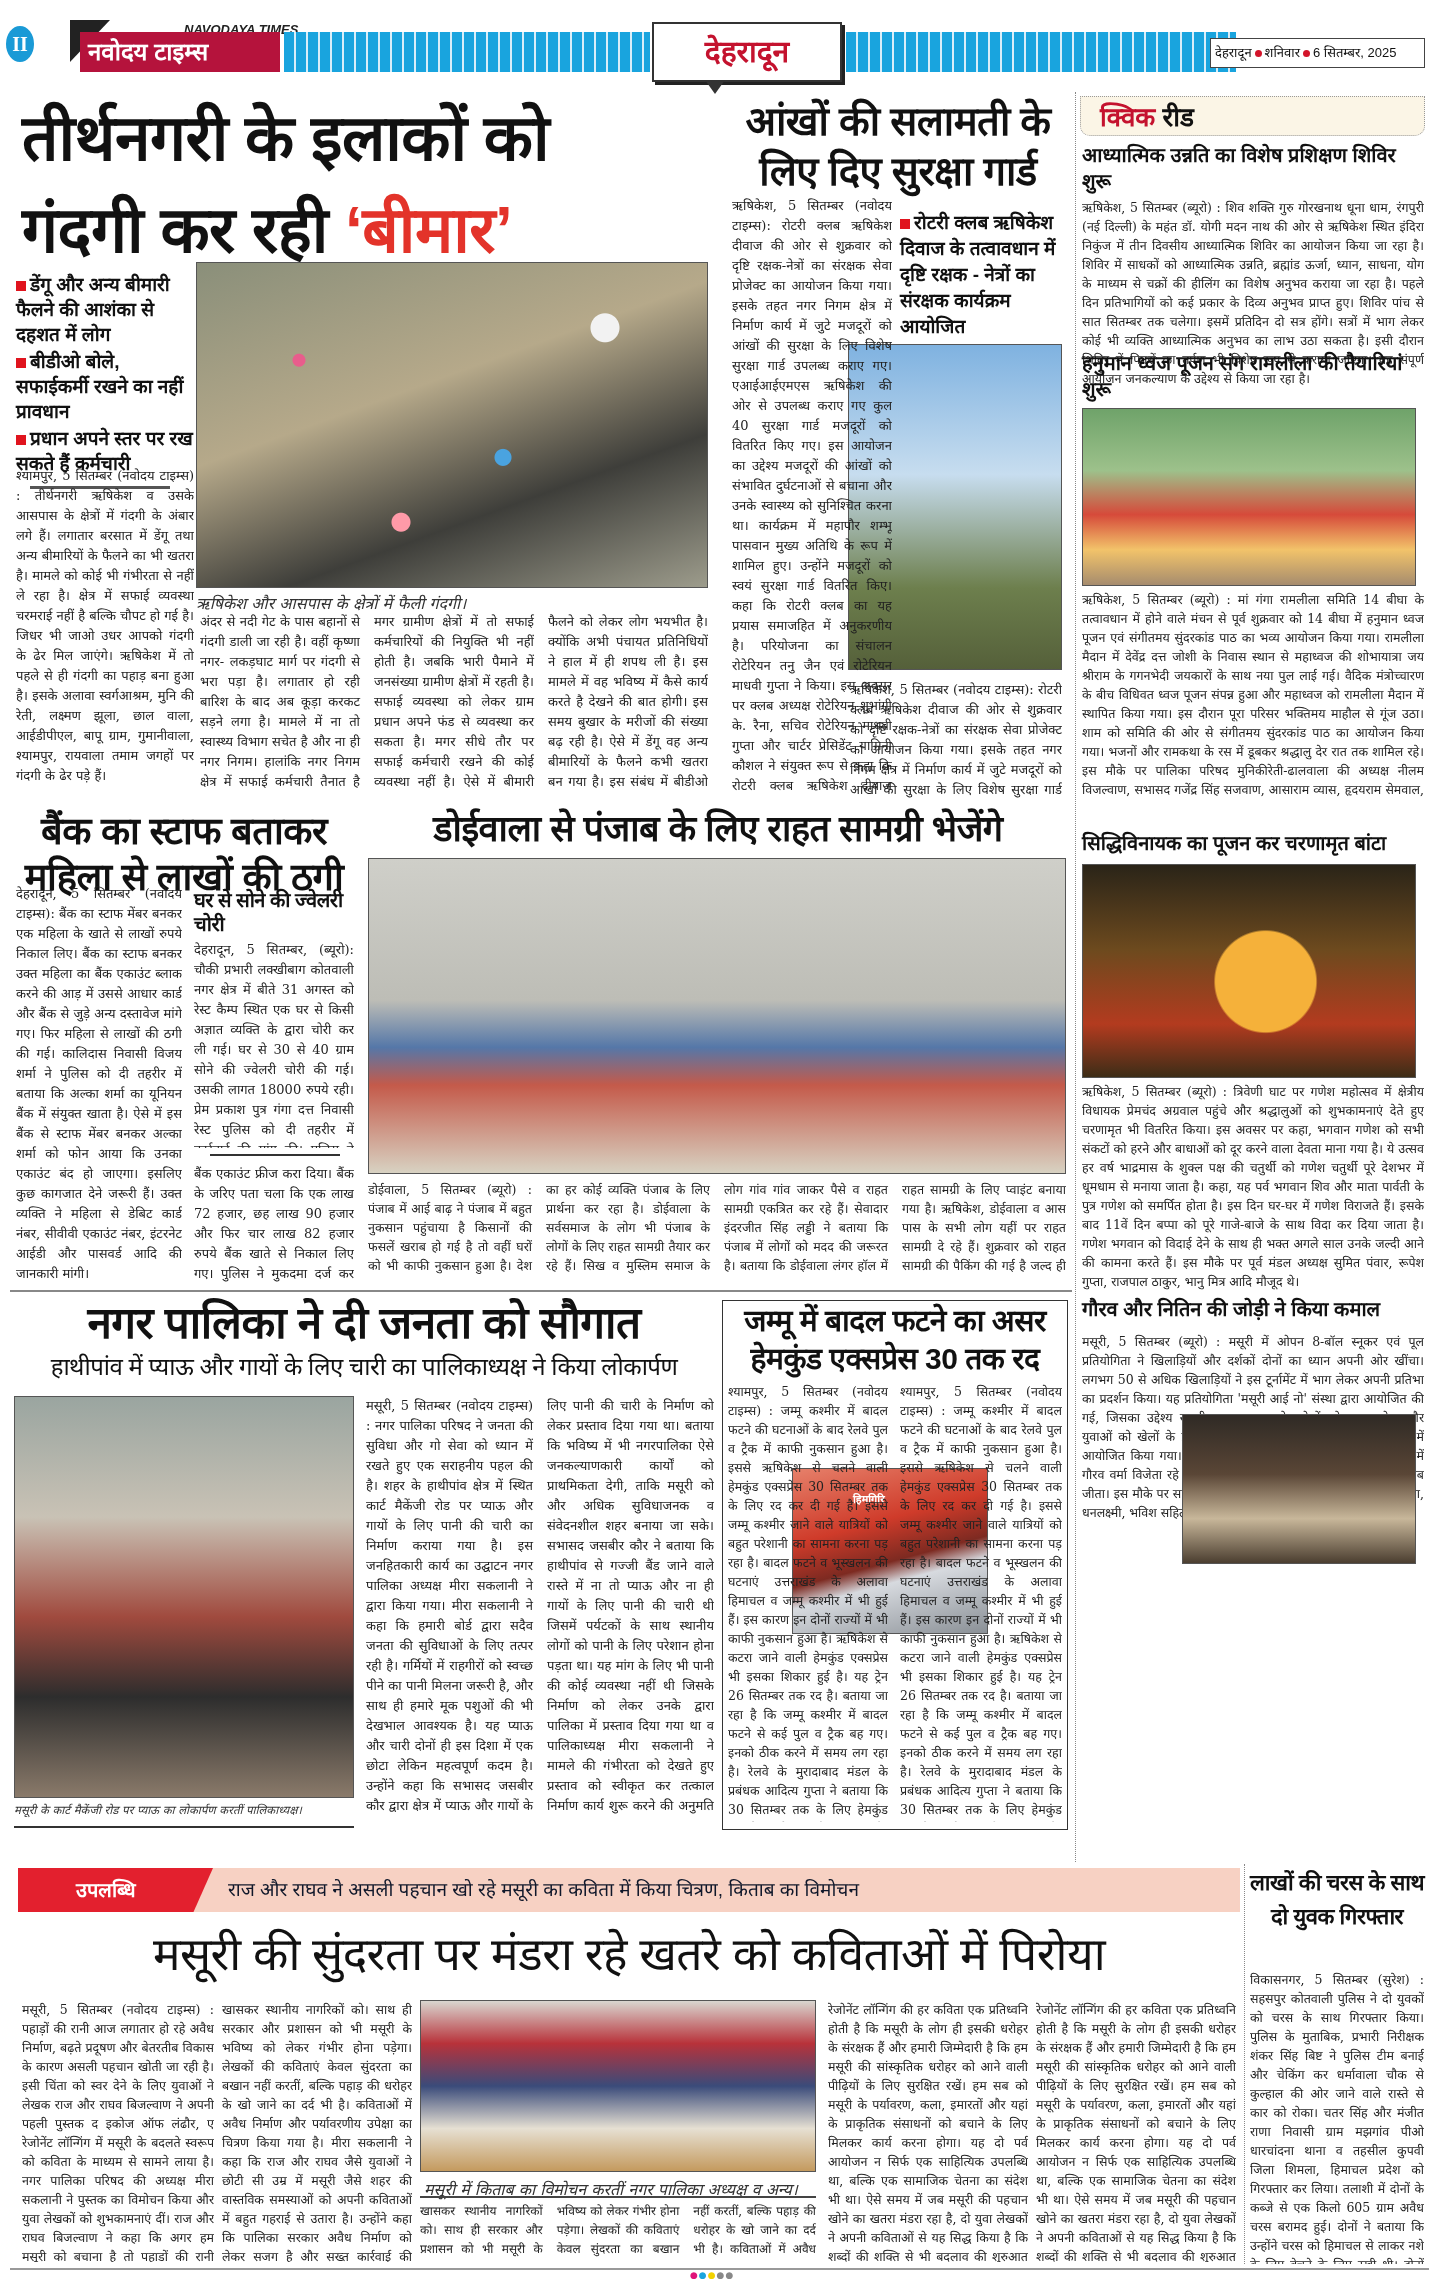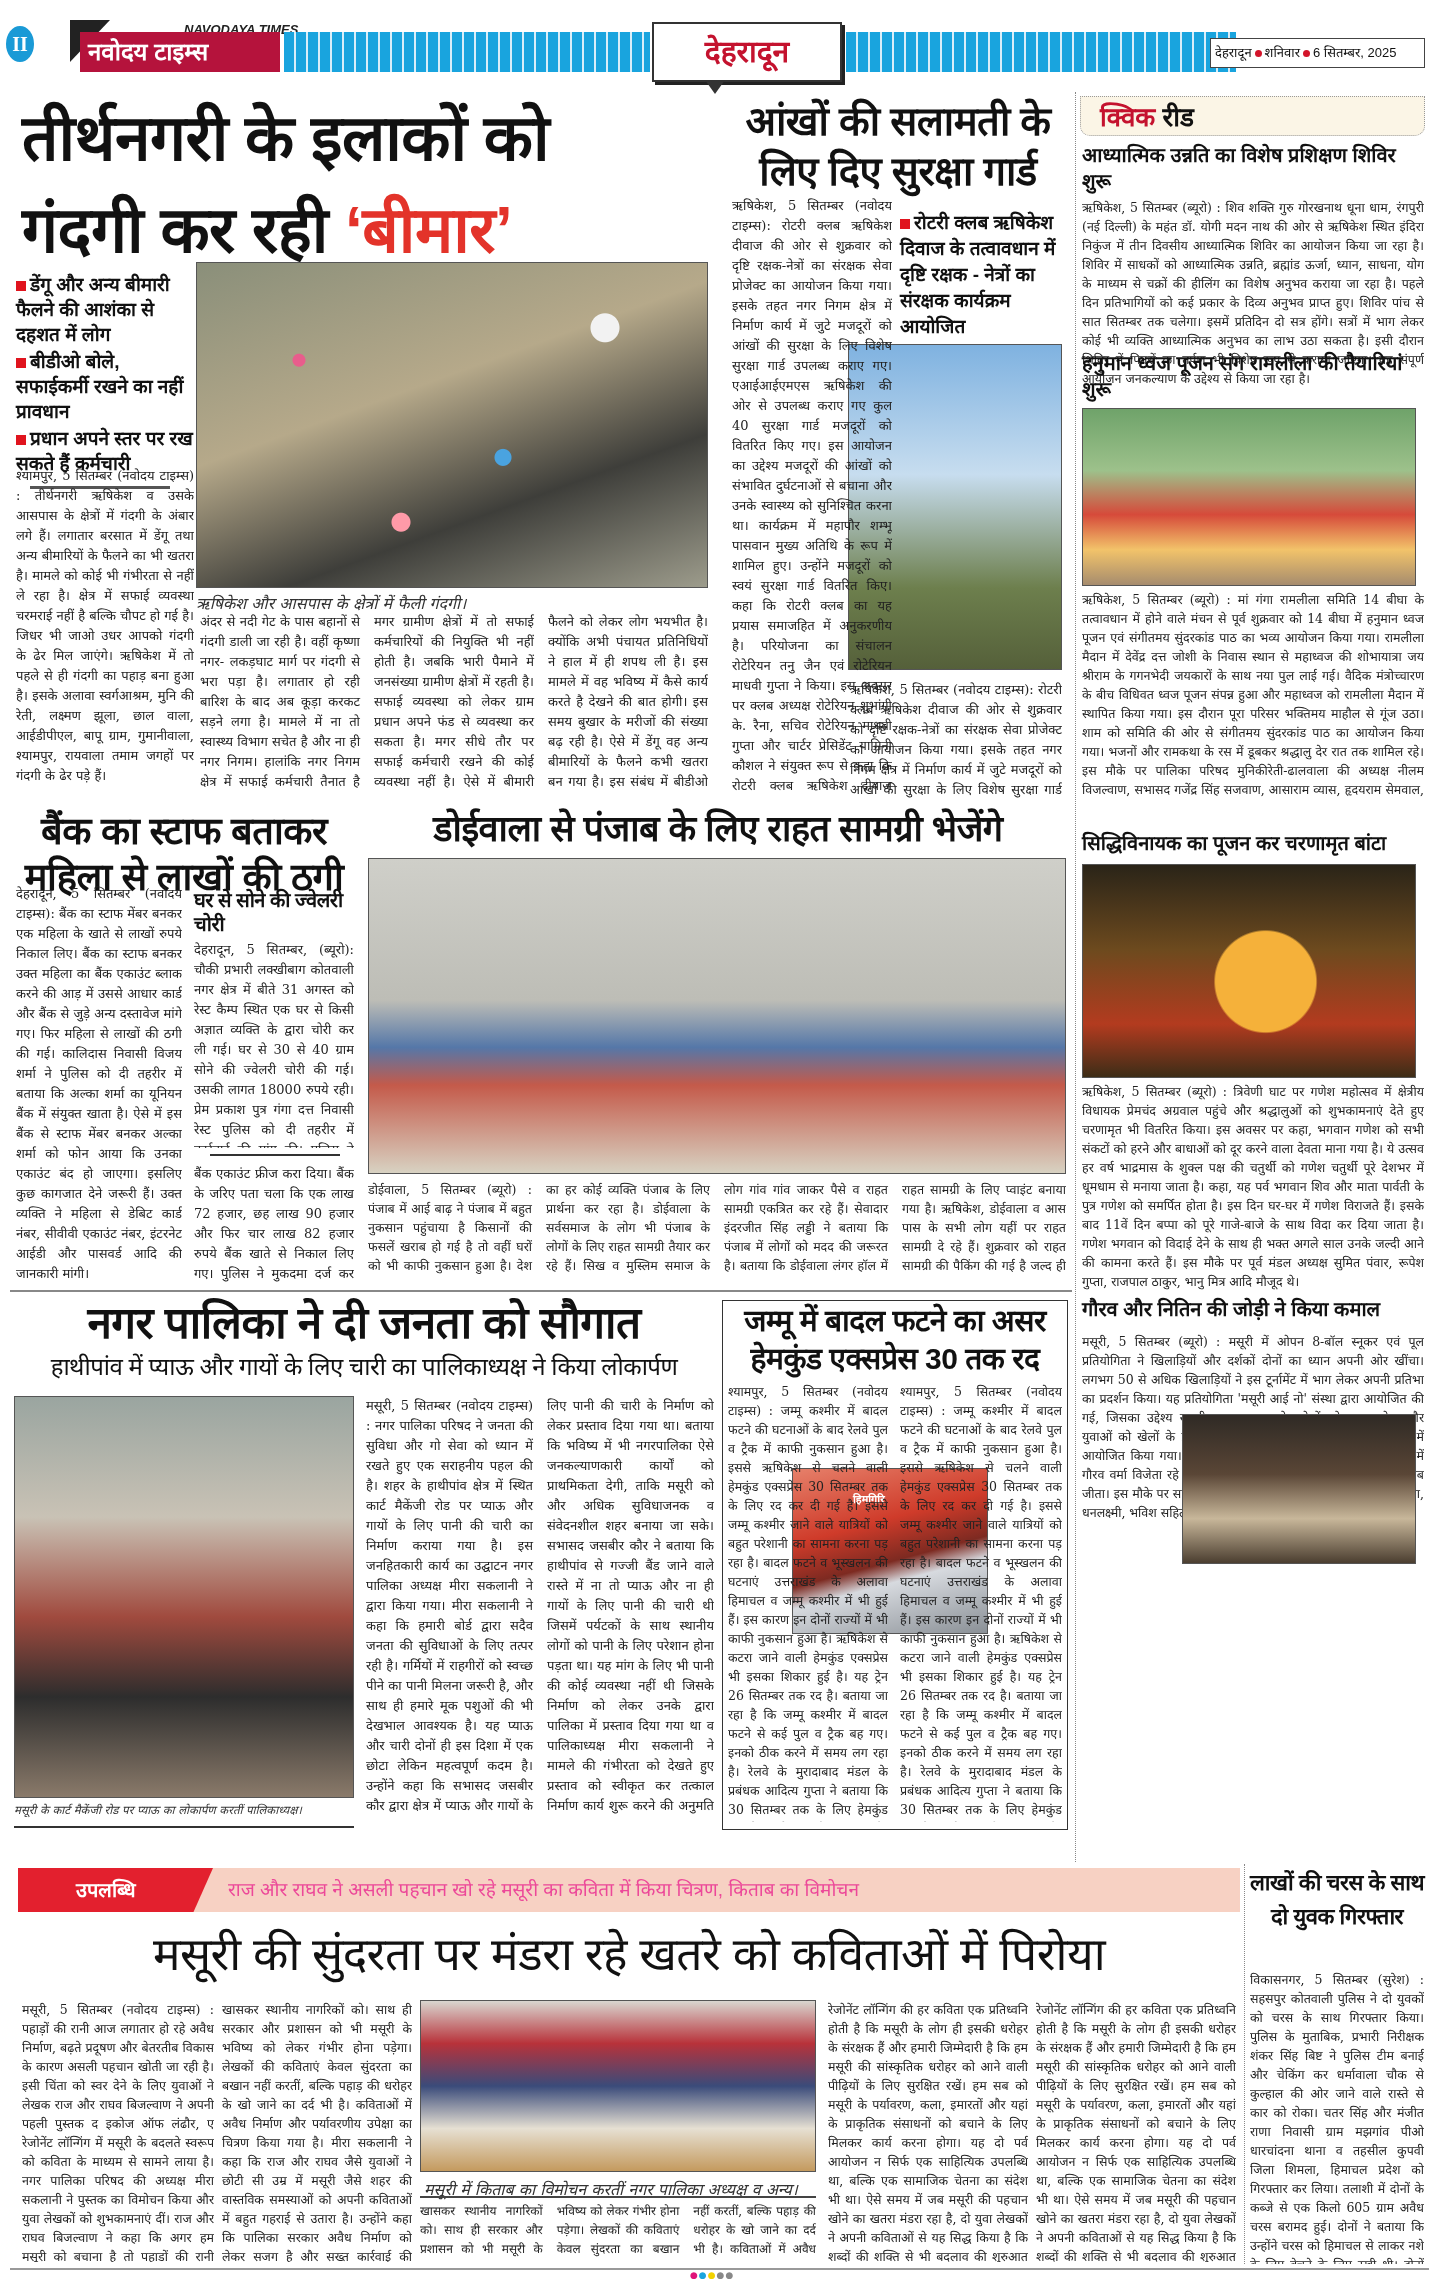--- a/index.html
+++ b/index.html
@@ -34,21 +34,21 @@
   .ph-sky { background: linear-gradient(180deg,#7fb2e0 0%,#c7ddef 40%,#6d7f4d 75%,#55603a 100%); }
   .ph-hall { background: linear-gradient(180deg,#cfcfc9 0%,#bdbdb6 45%,#5577a8 60%,#c45a4a 72%,#d8d2c2 100%); }
   .ph-ganesh { background: radial-gradient(circle at 55% 55%,#f5b13a 0 50px,transparent 52px), linear-gradient(180deg,#2a2418,#6d4a1e 40%,#b33b1f 75%,#3d2d17); }
   .ph-puja { background: linear-gradient(180deg,#6fa36a 0%,#9dc18b 35%,#d64a3a 60%,#f2c36a 80%,#a68c6e 100%); }
   .ph-pyau { background: linear-gradient(180deg,#9aa5a0 0%,#c9c2b5 30%,#a04a3e 55%,#2d2d2d 75%,#8a7a6a 100%); }
   .ph-train { background: linear-gradient(165deg,#e6806a 0%,#cf3b2a 35%,#7d2a21 55%,#d7dadf 65%,#8a9096 100%); }
   .ph-snooker { background: linear-gradient(180deg,#2f2a25 0%,#5a4636 40%,#c8b79a 70%,#4b3e30 100%); }
   .ph-book { background: linear-gradient(180deg,#d9d6d0 0%,#b8323a 25%,#3a4b7a 50%,#e6e0d3 75%,#c49a5e 100%); }
   .section-band { left: 18px; top: 1868px; width: 1222px; height: 44px; background: #f7d1c3; }
   .band-tag { left: 18px; top: 1868px; width: 195px; height: 44px; background: #e3202e; clip-path: polygon(0 0,100% 0,90% 100%,0 100%); color: #fff; font-family: "Liberation Sans", sans-serif; font-weight: bold; font-size: 20px; line-height: 44px; padding-left: 58px; }
-  .band-text { left: 228px; top: 1868px; height: 44px; line-height: 44px; font-family: "Liberation Sans", sans-serif; font-size: 19px; color: #ec4899; }
+  .band-text { left: 228px; top: 1868px; height: 44px; line-height: 44px; font-family: "Liberation Sans", sans-serif; font-size: 19px; color: #0f172a; }
   .quick-read { left: 1080px; top: 96px; width: 345px; height: 40px; background: #fbf5e6; border: 1px dotted #999; border-radius: 0 0 10px 10px; }
   .qr-title { left: 1100px; top: 98px; font-family: "Liberation Sans", sans-serif; font-weight: bold; font-size: 26px; color: #c4122e; }
   .qr-title span { color: #111; }
   .footer-dots { left: 690px; top: 2270px; font-size: 9px; letter-spacing: 1px; }
 </style>
 </head>
 <body>
 
 <div class="abs masthead">
   <div class="abs page-no">II</div>

